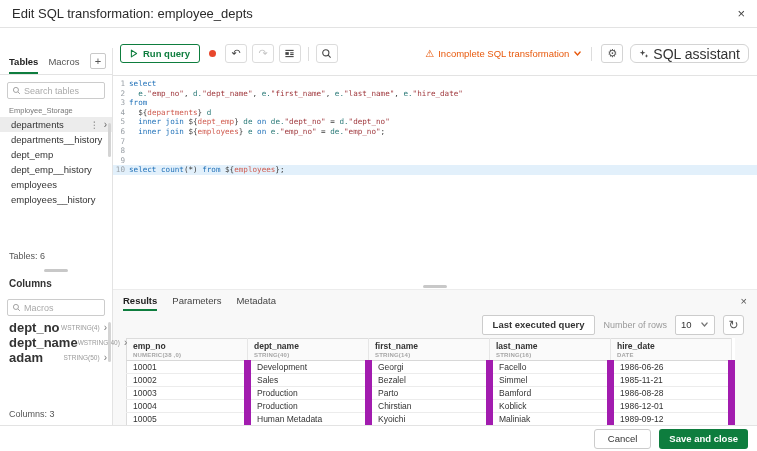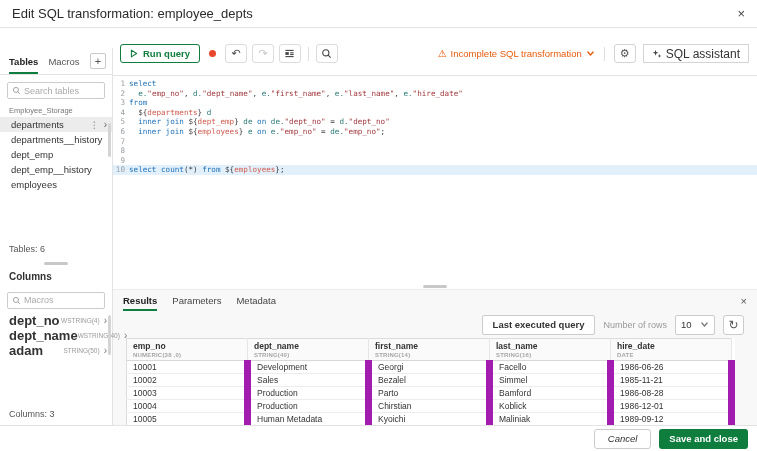--- a/index.html
+++ b/index.html
@@ -63,22 +63,22 @@
   .icon-btn.disabled { color:#c6c6c6; cursor:default; }
   .icon-btn svg { width:11px; height:11px; }
   .vdiv { width:1px; height:14px; background:#ddd; margin:0 2px; flex:none; }
   .toolbar-right { margin-left:auto; display:flex; align-items:center; gap:7px; }
   .warning-group { display:flex; align-items:center; gap:4px; color:var(--orange); cursor:pointer; }
   .warning-group .wtri { font-size:10px; line-height:1; }
   .warning-text { font-size:9.5px; }
   .chev-svg { width:9px; height:9px; }
   .gear-btn { width:22px; height:19px; border:1px solid #d4d4d4; border-radius:3px; background:#fff;
     display:flex; align-items:center; justify-content:center; font-size:11px; color:#555; cursor:pointer; }
-  .assistant-btn { height:19px; border:1px solid #d4d4d4; border-radius:0; background:#fff; display:flex;
-    align-items:center; gap:4px; padding:0 8px; font-size:12px; color:#333; cursor:pointer; }
+  .assistant-btn { height:19px; border:1px solid #d4d4d4; border-radius:6px; background:#fff; display:flex;
+    align-items:center; gap:4px; padding:0 8px; font-size:14px; color:#333; cursor:pointer; }
   .assistant-btn svg { width:10px; height:10px; }
 
   .editor { flex:1; min-height:0; background:#fff; padding-top:3px; font-family:"DejaVu Sans Mono", monospace; font-size:7.6px; overflow:hidden; }
   .code-line { display:flex; height:9.6px; line-height:9.6px; }
   .code-line.active { background:#e2f0fb; }
   .gutter { width:16px; flex:none; text-align:right; padding-right:4px; color:#9aa0a6; }
   .code-text { white-space:pre; }
   .tok-kw { color:#2272b9; } .tok-st { color:#a0393e; } .tok-tv { color:#d05c50; }
   .tok-al { color:#2b7a78; } .tok-pl { color:#3c3c3c; }
 
@@ -103,21 +103,21 @@
   .results-table-wrap { flex:1; min-height:0; padding:0 22px 4px 13px; }
   table.results-table { width:100%; border-collapse:collapse; background:#fff; border:1px solid #dcdcdc; table-layout:fixed; }
   .results-table th { text-align:left; padding:2px 6px 2px; border-right:1px solid #e6e6e6; border-bottom:1px solid #d8d8d8; background:#fafafa; vertical-align:top; }
   .results-table th .col-n { display:block; font-size:8.5px; font-weight:bold; color:#333; }
   .results-table th .col-t { display:block; font-size:6px; color:#a6a6a6; margin-top:1px; letter-spacing:.2px; }
   .results-table td { font-size:8.5px; color:#333; padding:1px 6px; border-right:7px solid #a21caf; border-bottom:1px solid #ececec; height:12px; white-space:nowrap; overflow:hidden; }
 
   
   .footer { height:26px; flex:none; border-top:1px solid var(--border); background:#fff;
     display:flex; align-items:center; justify-content:flex-end; gap:8px; padding:0 9px; }
-  .cancel-btn { height:20px; padding:0 13px; border:1px solid #ccc; border-radius:3px; background:#fff; font-size:9.5px; color:#333; cursor:pointer;font-style:italic; }
+  .cancel-btn { height:20px; padding:0 13px; border:1px solid #ccc; border-radius:3px; background:#fff; font-size:9.5px; color:#333; cursor:pointer; }
   .save-btn { height:20px; padding:0 10px; border:none; border-radius:3px; background:var(--green); color:#fff; font-size:9.5px; font-weight:bold; cursor:pointer; }
 </style>
 </head>
 <body>
 
 <div class="app">
 
   <div class="titlebar">
     <span class="title">Edit SQL transformation: employee_depts</span>
     <span class="close-x">×</span>
@@ -153,20 +153,23 @@
             <span>departments__history</span>
           </div>
           <div class="tree-item">
             <span>dept_emp</span>
           </div>
           <div class="tree-item">
             <span>dept_emp__history</span>
           </div>
           <div class="tree-item">
             <span>employees</span>
+          </div>
+          <div class="tree-item">
+            <span>employees__history</span>
           </div>
         </div>
 
       <div class="count-label">Tables: 6</div>
 
       <div class="section-split">
         <div class="split-pill"></div>
       </div>
 
       <div class="columns-title">Columns</div>

